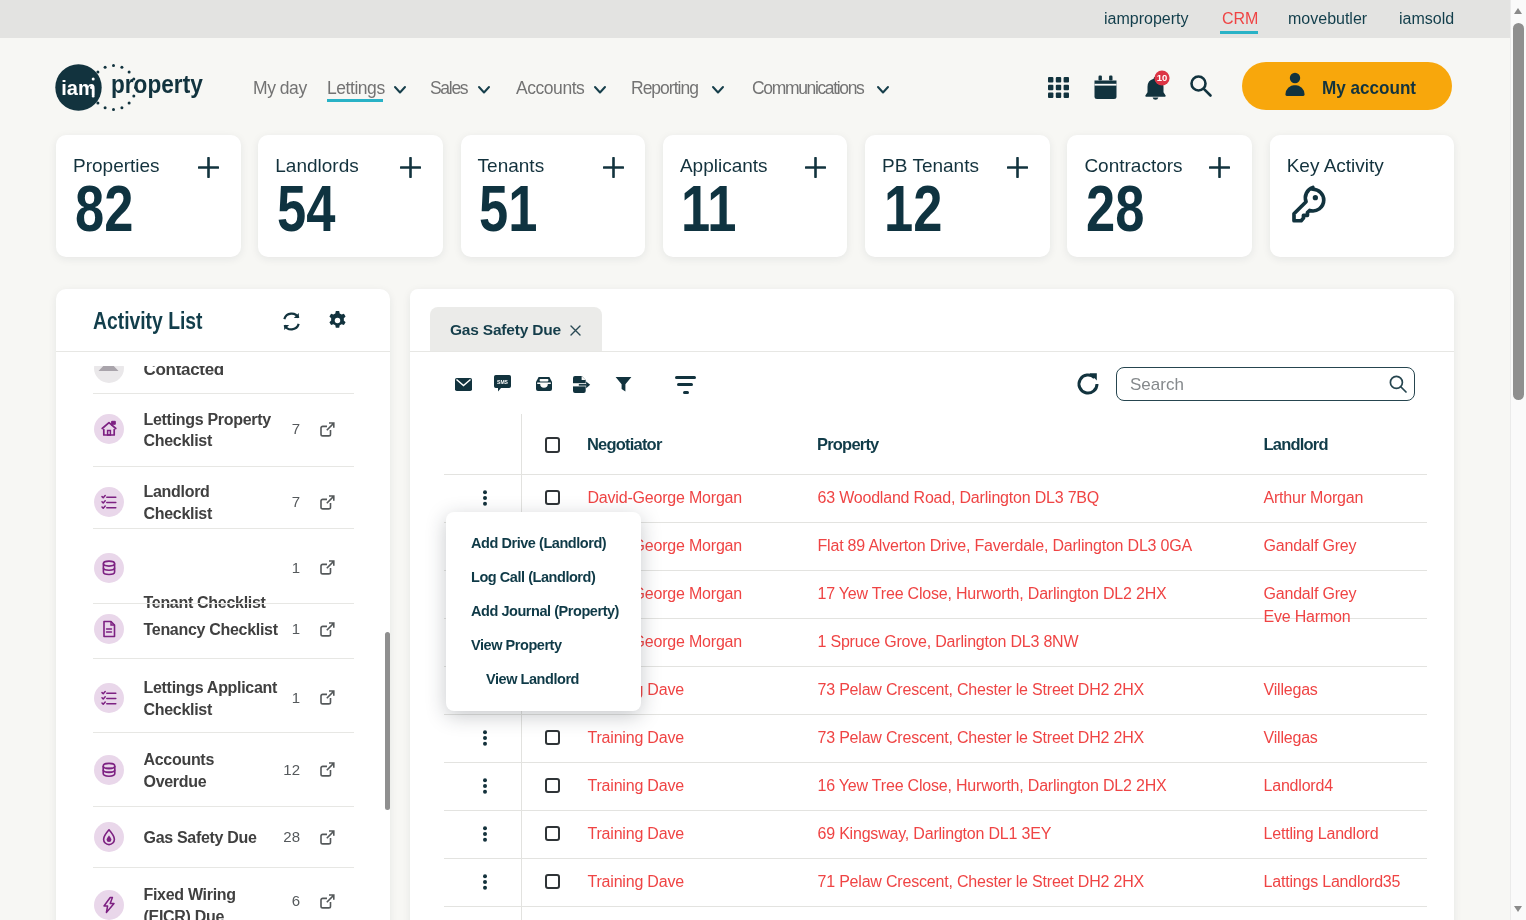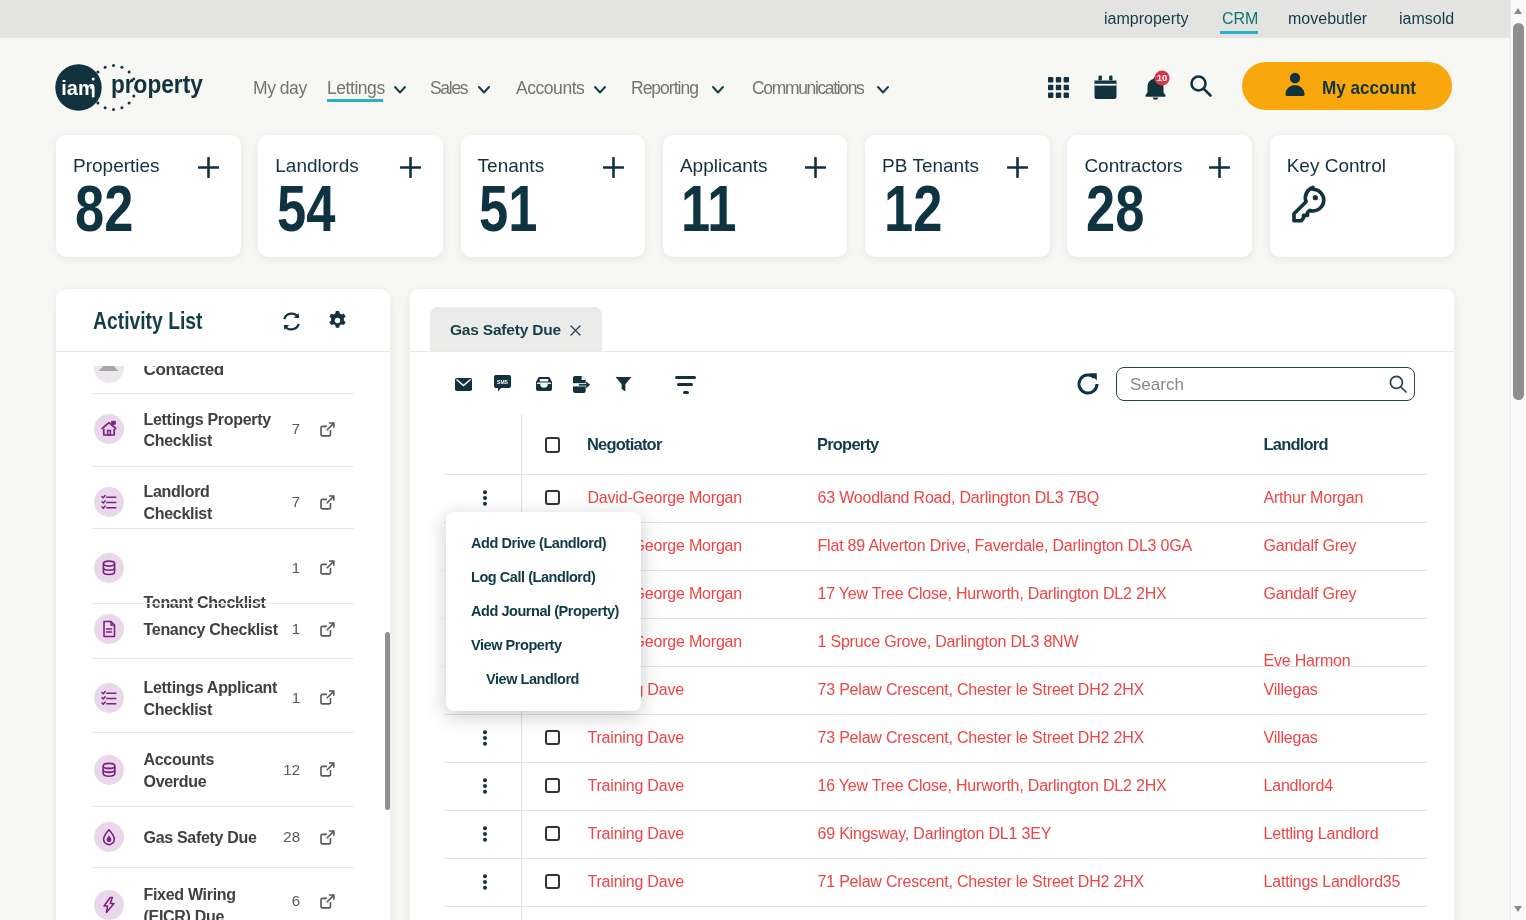--- a/index.html
+++ b/index.html
@@ -25,21 +25,21 @@
 .thead { font-size:16.5px; font-weight:bold; color:#113c49; line-height:17px; letter-spacing:-0.8px; }
 .trow { font-size:16px; color:#ef4444; line-height:17px; white-space:nowrap; letter-spacing:-0.2px; }
 .tdiv { left:443.5px; width:983.5px; background:#e3e3e0; }
 .mitem { left:471px; font-size:14.5px; font-weight:bold; color:#0f3a47; line-height:16px; letter-spacing:-0.45px; }
 </style>
 </head>
 <body>
 
 <div class="abs" id="topstrip" style="left:0;top:0;width:1510px;height:38px;background:#e3e3e1;"></div>
 <div class="abs" style="top:10px;left:1104px;font-size:16px;color:#123e4b;">iamproperty</div>
-<div class="abs" style="top:10px;left:1222px;font-size:16px;color:#0f766e;">CRM</div>
+<div class="abs" style="top:10px;left:1222px;font-size:16px;color:#ef4444;">CRM</div>
 <div class="abs" style="top:31px;left:1220px;width:38px;height:3px;background:#29b2c6;"></div>
 <div class="abs" style="top:10px;left:1288px;font-size:16px;color:#123e4b;">movebutler</div>
 <div class="abs" style="top:10px;left:1399px;font-size:16px;color:#123e4b;">iamsold</div>
 
 <svg class="abs" style="left:50px;top:58px;" width="160" height="60" viewBox="0 0 160 60">
   <circle cx="28.5" cy="29.5" r="23.2" fill="#12333e"></circle>
   <g>
   <circle cx="85.5" cy="29.5" r="1.5" fill="#12333e"></circle>
   <circle cx="83.8" cy="37.9" r="1.5" fill="#12333e"></circle>
   <circle cx="79.1" cy="45.1" r="1.5" fill="#12333e"></circle>
@@ -166,21 +166,21 @@
     </svg>
   </div>
 <div class="card statc" style="left:1067.4px;">
     <div class="ctit">Contractors</div>
     <div class="cnum">28</div>
     <svg class="cplus">
       <use href="#plus"></use>
     </svg>
   </div>
 <div class="card statc" style="left:1269.7px;">
-    <div class="ctit">Key Control</div>
+    <div class="ctit">Key Activity</div>
   <svg style="position:absolute;left:17px;top:49px;" width="42" height="42" viewBox="0 0 24 24">
     <path d="M14.8 3 a6.2 6.2 0 0 1 6.2 6.2 a6.2 6.2 0 0 1 -8.1 5.9 l-1.2 1.2 v1.6 h-2.3 v1.6 l-1.3 1.5 h-4.1 v-4 l6.9 -6.9 a6.2 6.2 0 0 1 3.9 -8.1 z" fill="none" stroke="#12333e" stroke-width="2.1" stroke-linejoin="round"></path>
     <circle cx="16.2" cy="7.8" r="1.5" fill="#12333e"></circle>
   </svg>
 </div>
 <svg width="0" height="0" style="position:absolute">
     <defs>
 <g id="plus">
         <path d="M10.5 1 V20 M1 10.5 H20" stroke="#12333e" stroke-width="2.6" stroke-linecap="round"></path>
       </g>
@@ -425,21 +425,21 @@
 <svg class="abs" style="left:481.7px;top:633.5px;" width="6" height="16" viewBox="0 0 6 16">
     <g fill="#14323c">
       <circle cx="3" cy="2.3" r="2"></circle>
       <circle cx="3" cy="8" r="2"></circle>
       <circle cx="3" cy="13.7" r="2"></circle>
     </g>
   </svg>
 <div class="abs ck" style="left:544.5px;top:633.75px;"></div>
 <div class="abs trow" style="left:587.5px;top:633.0px;">David-George Morgan</div>
 <div class="abs trow" style="left:817.5px;top:633.0px;">1 Spruce Grove, Darlington DL3 8NW</div>
-<div class="abs trow" style="left:1263.5px;top:652px;">Eve Harmon</div>
+<div class="abs trow" style="left:1263.5px;top:608px;">Eve Harmon</div>
 <div class="divline tdiv" style="top:665.5px;"></div>
 <svg class="abs" style="left:481.7px;top:681.5px;" width="6" height="16" viewBox="0 0 6 16">
     <g fill="#14323c">
       <circle cx="3" cy="2.3" r="2"></circle>
       <circle cx="3" cy="8" r="2"></circle>
       <circle cx="3" cy="13.7" r="2"></circle>
     </g>
   </svg>
 <div class="abs ck" style="left:544.5px;top:681.75px;"></div>
 <div class="abs trow" style="left:587.5px;top:681.0px;">Training Dave</div>

